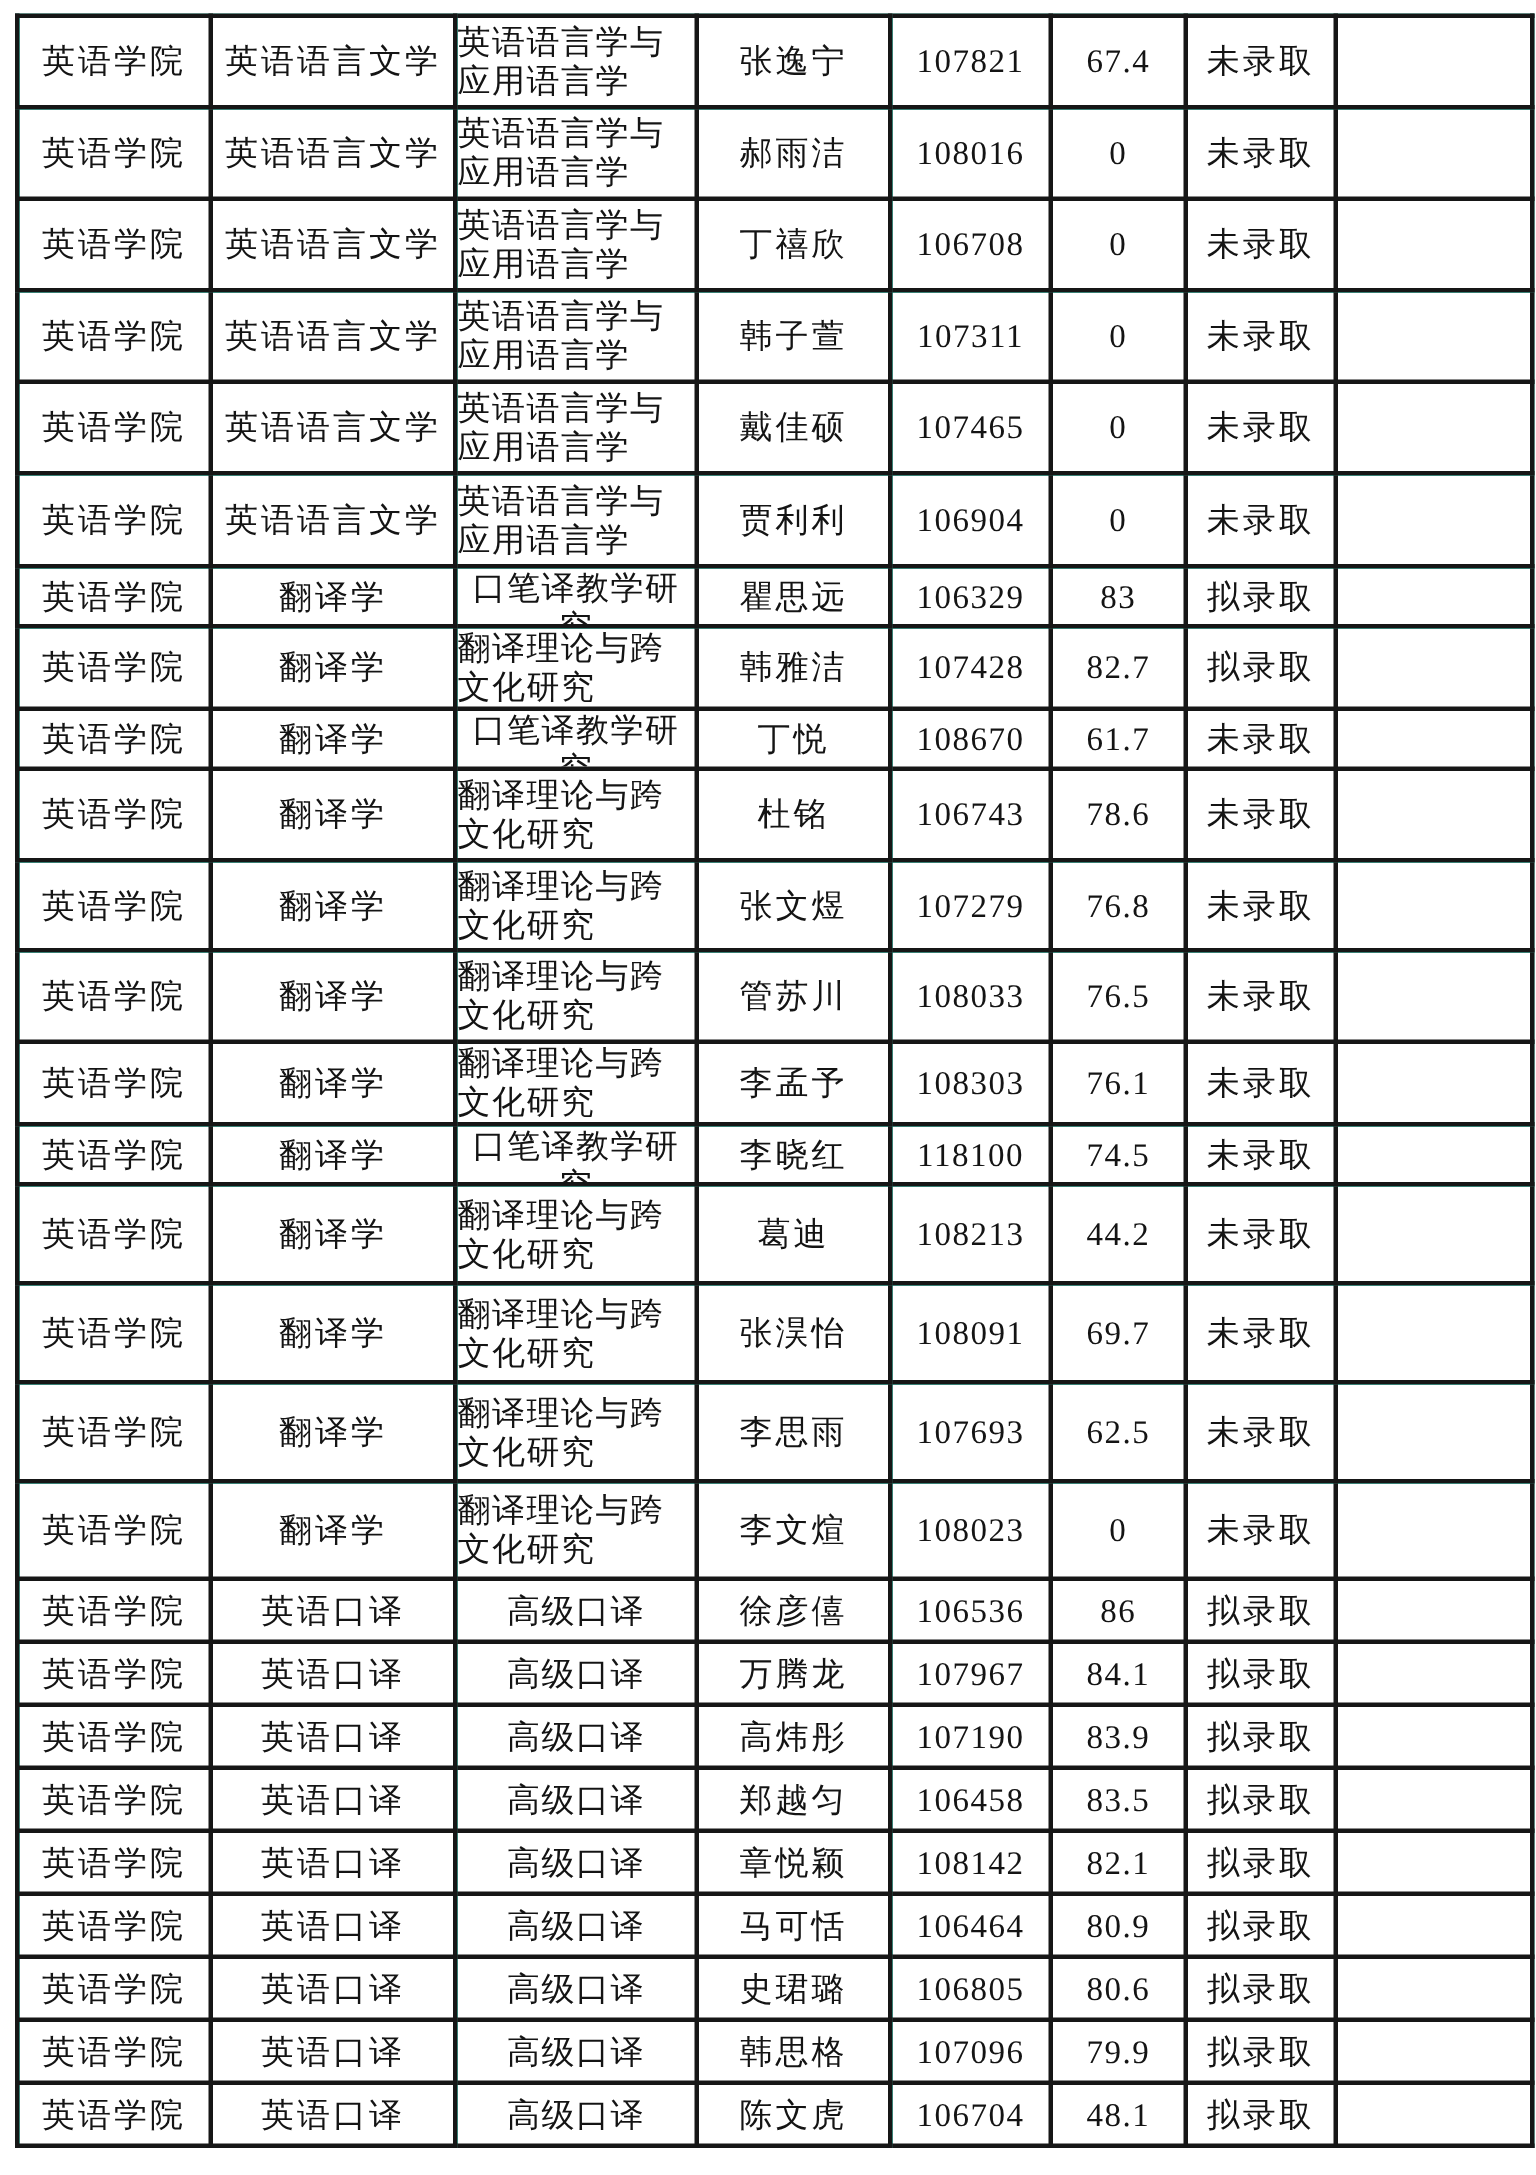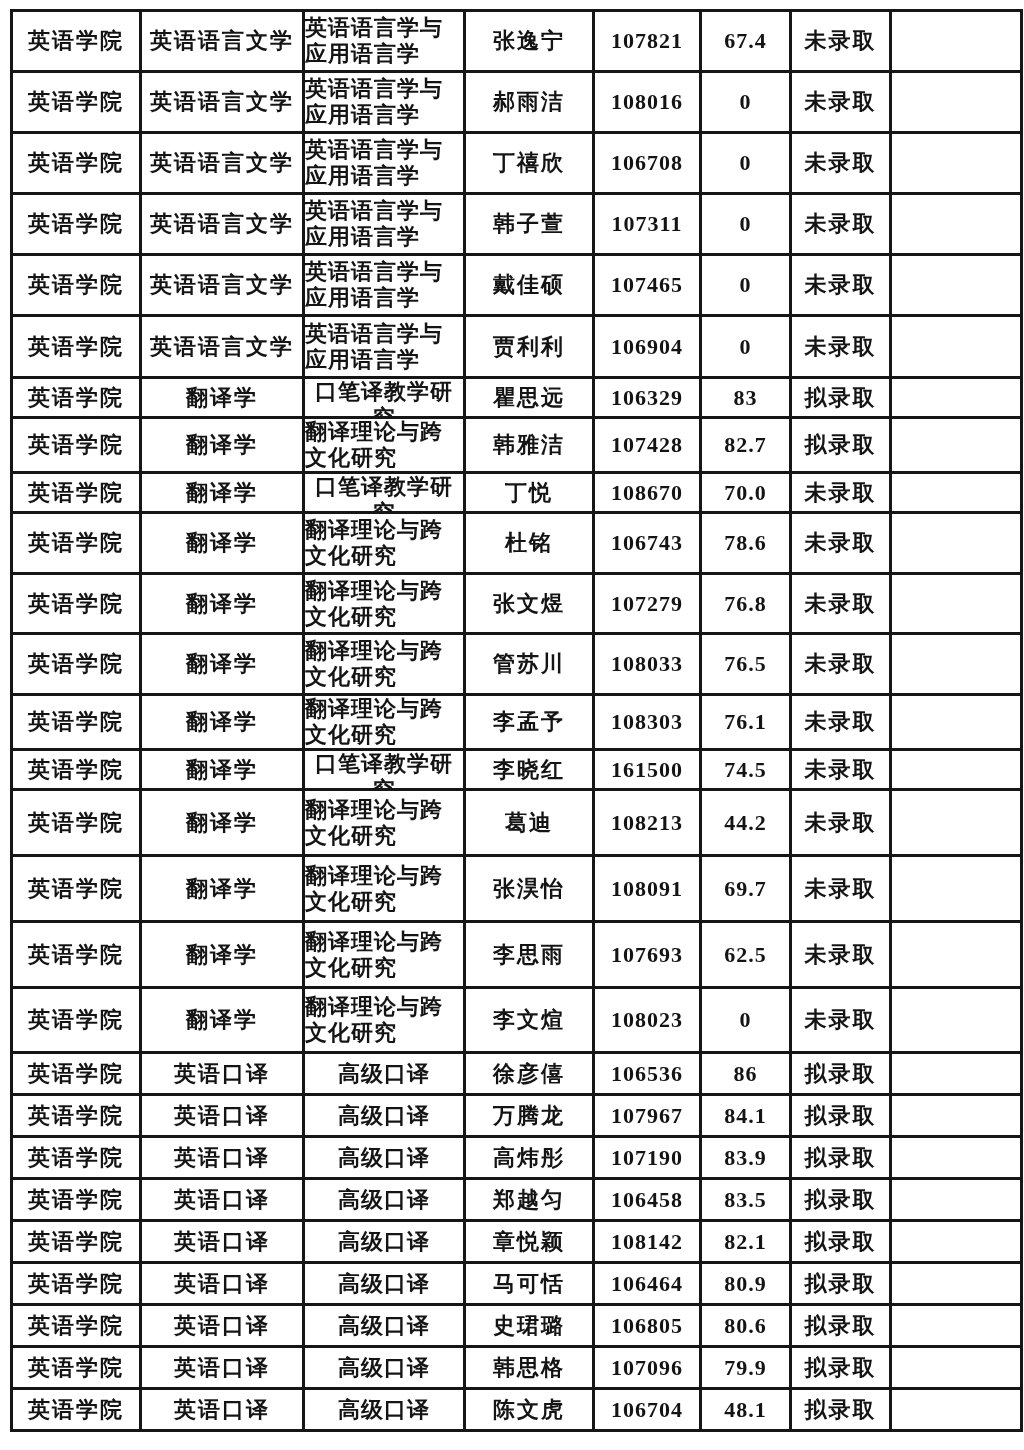--- a/index.html
+++ b/index.html
@@ -15,21 +15,20 @@
     color: #141414;
   }
   .page {
     padding: 9px 0 0 10px;
   }
   table.results {
     border-collapse: collapse;
     table-layout: fixed;
     width: 1010px;
     background: #5eead4;
-    font-weight: bold;
   }
   table.results td {
     border: 3px solid #161616;
     text-align: center;
     vertical-align: middle;
     font-size: 22px;
     padding: 0;
     overflow: hidden;
     background: #ffffff;
   }
@@ -164,21 +163,21 @@
           <td style="height: 52px;"></td>
         </tr>
         <tr>
           <td class="cjk" style="height: 37px;">英语学院</td>
           <td class="cjk" style="height: 37px;">翻译学</td>
           <td style="height: 37px;">
             <div class="dir dir-center" style="max-height: 37px;">口笔译教学研究</div>
           </td>
           <td class="cjk" style="height: 37px; margin-left: 23px;">丁悦</td>
           <td class="num" style="height: 37px; text-align: center;">108670</td>
-          <td class="num" style="height: 37px;">70.0</td>
+          <td class="num" style="height: 37px;">61.7</td>
           <td class="cjk" style="height: 37px;">未录取</td>
           <td style="height: 37px;"></td>
         </tr>
         <tr>
           <td class="cjk" style="height: 58px;">英语学院</td>
           <td class="cjk" style="height: 58px;">翻译学</td>
           <td style="height: 58px;">
             <div class="dir dir-left" style="max-height: 58px;">翻译理论与跨文化研究</div>
           </td>
           <td class="cjk" style="height: 58px;">杜铭</td>
@@ -223,21 +222,21 @@
           <td class="cjk" style="height: 52px;">未录取</td>
           <td style="height: 52px;"></td>
         </tr>
         <tr>
           <td class="cjk" style="height: 37px;">英语学院</td>
           <td class="cjk" style="height: 37px;">翻译学</td>
           <td style="height: 37px;">
             <div class="dir dir-center" style="max-height: 37px;">口笔译教学研究</div>
           </td>
           <td class="cjk" style="height: 37px; text-align: center;">李晓红</td>
-          <td class="num" style="height: 37px;">161500</td>
+          <td class="num" style="height: 37px;">118100</td>
           <td class="num" style="height: 37px;">74.5</td>
           <td class="cjk" style="height: 37px;">未录取</td>
           <td style="height: 37px;"></td>
         </tr>
         <tr>
           <td class="cjk" style="height: 63px;">英语学院</td>
           <td class="cjk" style="height: 63px;">翻译学</td>
           <td style="height: 63px;">
             <div class="dir dir-left" style="max-height: 63px;">翻译理论与跨文化研究</div>
           </td>

